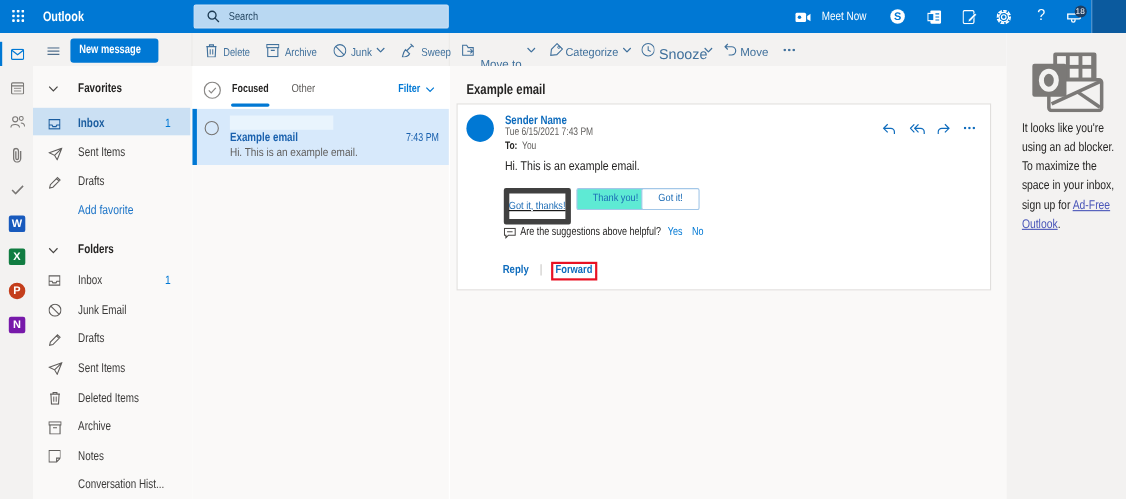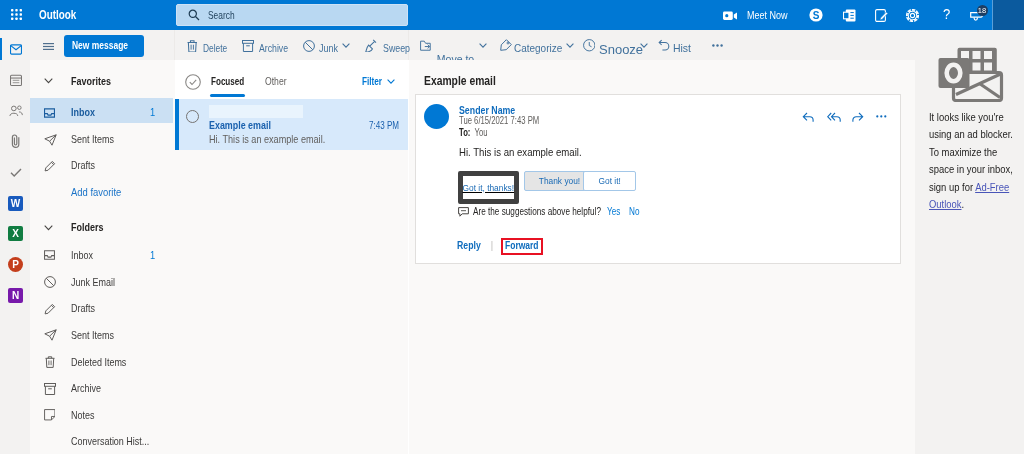--- a/index.html
+++ b/index.html
@@ -150,21 +150,21 @@
 <circle cx="6.5" cy="6.5" r="5.9" fill="none" stroke="#41719c" stroke-width="1"></circle>
 <path d="M6.5 3.2 L6.5 6.8 L8.9 8.1" fill="none" stroke="#41719c" stroke-width="1"></path>
     </svg>
 <div class="abs sx" style="left:599.0px;top:42.5px;font-size:13px;color:#41719c;transform:scaleX(1.0);">Snooze</div>
 <svg class="abs" style="left:639.6px;top:43.2px" width="8" height="5" viewBox="0 0 8 5">
       <path d="M0.6 0.6 L4 4.1 L7.4 0.6" fill="none" stroke="#41719c" stroke-width="1.1"></path>
     </svg>
 <svg class="abs" style="left:658.1px;top:39px" width="11.5" height="12" viewBox="0 0 12 12">
 <path d="M3.8 0.8 L1.2 3.4 L3.8 6 M1.2 3.4 H7.4 A3.9 3.9 0 0 1 7.4 11.2 L4.6 11.2" fill="none" stroke="#41719c" stroke-width="1.1"></path>
     </svg>
-<div class="abs sx" style="left:672.9px;top:42.5px;font-size:10.5px;color:#41719c;transform:scaleX(1.0);">Hist</div>
+<div class="abs sx" style="left:672.9px;top:42.5px;font-size:10.5px;color:#41719c;transform:scaleX(1.0);">Move</div>
 <svg class="abs" style="left:711.9px;top:44px" width="11" height="3" viewBox="0 0 11 3">
       <g fill="#41719c">
         <circle cx="1.4" cy="1.5" r="1.2"></circle>
         <circle cx="5.5" cy="1.5" r="1.2"></circle>
         <circle cx="9.6" cy="1.5" r="1.2"></circle>
       </g>
     </svg>
 <div class="abs" style="left:30px;top:60px;width:145px;height:394px;background:#faf9f8;"></div>
 <svg class="abs" style="left:43.9px;top:78.3px" width="9" height="6" viewBox="0 0 9 6">
       <path d="M0.7 0.7 L4.5 4.6 L8.3 0.7" fill="none" stroke="#484644" stroke-width="1.1"></path>
@@ -265,21 +265,21 @@
       <g fill="#0f6cbd">
         <circle cx="1.3" cy="1.4" r="1.1"></circle>
         <circle cx="5.3" cy="1.4" r="1.1"></circle>
         <circle cx="9.3" cy="1.4" r="1.1"></circle>
       </g>
     </svg>
 <div class="abs sx" style="left:458.8px;top:146.8px;font-size:11.5px;color:#252423;transform:scaleX(0.835);">Hi. This is an example email.</div>
 <div class="abs" style="left:458px;top:170.8px;width:61.2px;height:33px;border:5px solid #404040;border-radius:2px;background:#fff;display:flex;align-items:center;justify-content:center;text-decoration:underline;">
       <span class="sx" style="font-size:9.5px;color:#1b6bb5;transform:scaleX(0.88);transform-origin:50% 50%;">Got it, thanks!</span>
     </div>
-<div class="abs" style="left:523.5px;top:170.8px;width:72px;height:20px;border:1px solid #a3c7e8;border-radius:2px;background:#e5e5e5;display:flex;align-items:center;justify-content:center;">
+<div class="abs" style="left:523.5px;top:170.8px;width:72px;height:20px;border:1px solid #a3c7e8;border-radius:2px;background:#5eead4;display:flex;align-items:center;justify-content:center;">
       <span class="sx" style="font-size:9.5px;color:#1b6bb5;transform:scaleX(0.88);transform-origin:50% 50%;">Thank you!</span>
     </div>
 <div class="abs" style="left:582.5px;top:170.8px;width:53.6px;height:20px;border:1px solid #a3c7e8;border-radius:2px;background:#fff;display:flex;align-items:center;justify-content:center;">
       <span class="sx" style="font-size:9.5px;color:#1b6bb5;transform:scaleX(0.88);transform-origin:50% 50%;">Got it!</span>
     </div>
 <svg class="abs" style="left:457.5px;top:206.5px" width="11" height="10" viewBox="0 0 11 10">
 <path d="M0.6 0.6 H10.4 V6.8 H4.2 L1.9 9.2 L1.9 6.8 H0.6 Z" fill="none" stroke="#484644" stroke-width="1"></path>
 <line x1="3" y1="3.7" x2="8" y2="3.7" stroke="#484644" stroke-width="0.9"></line>
     </svg>
 <div class="abs sx" style="left:472.8px;top:205.9px;font-size:10.5px;color:#252423;transform:scaleX(0.78);">Are the suggestions above helpful?</div>

